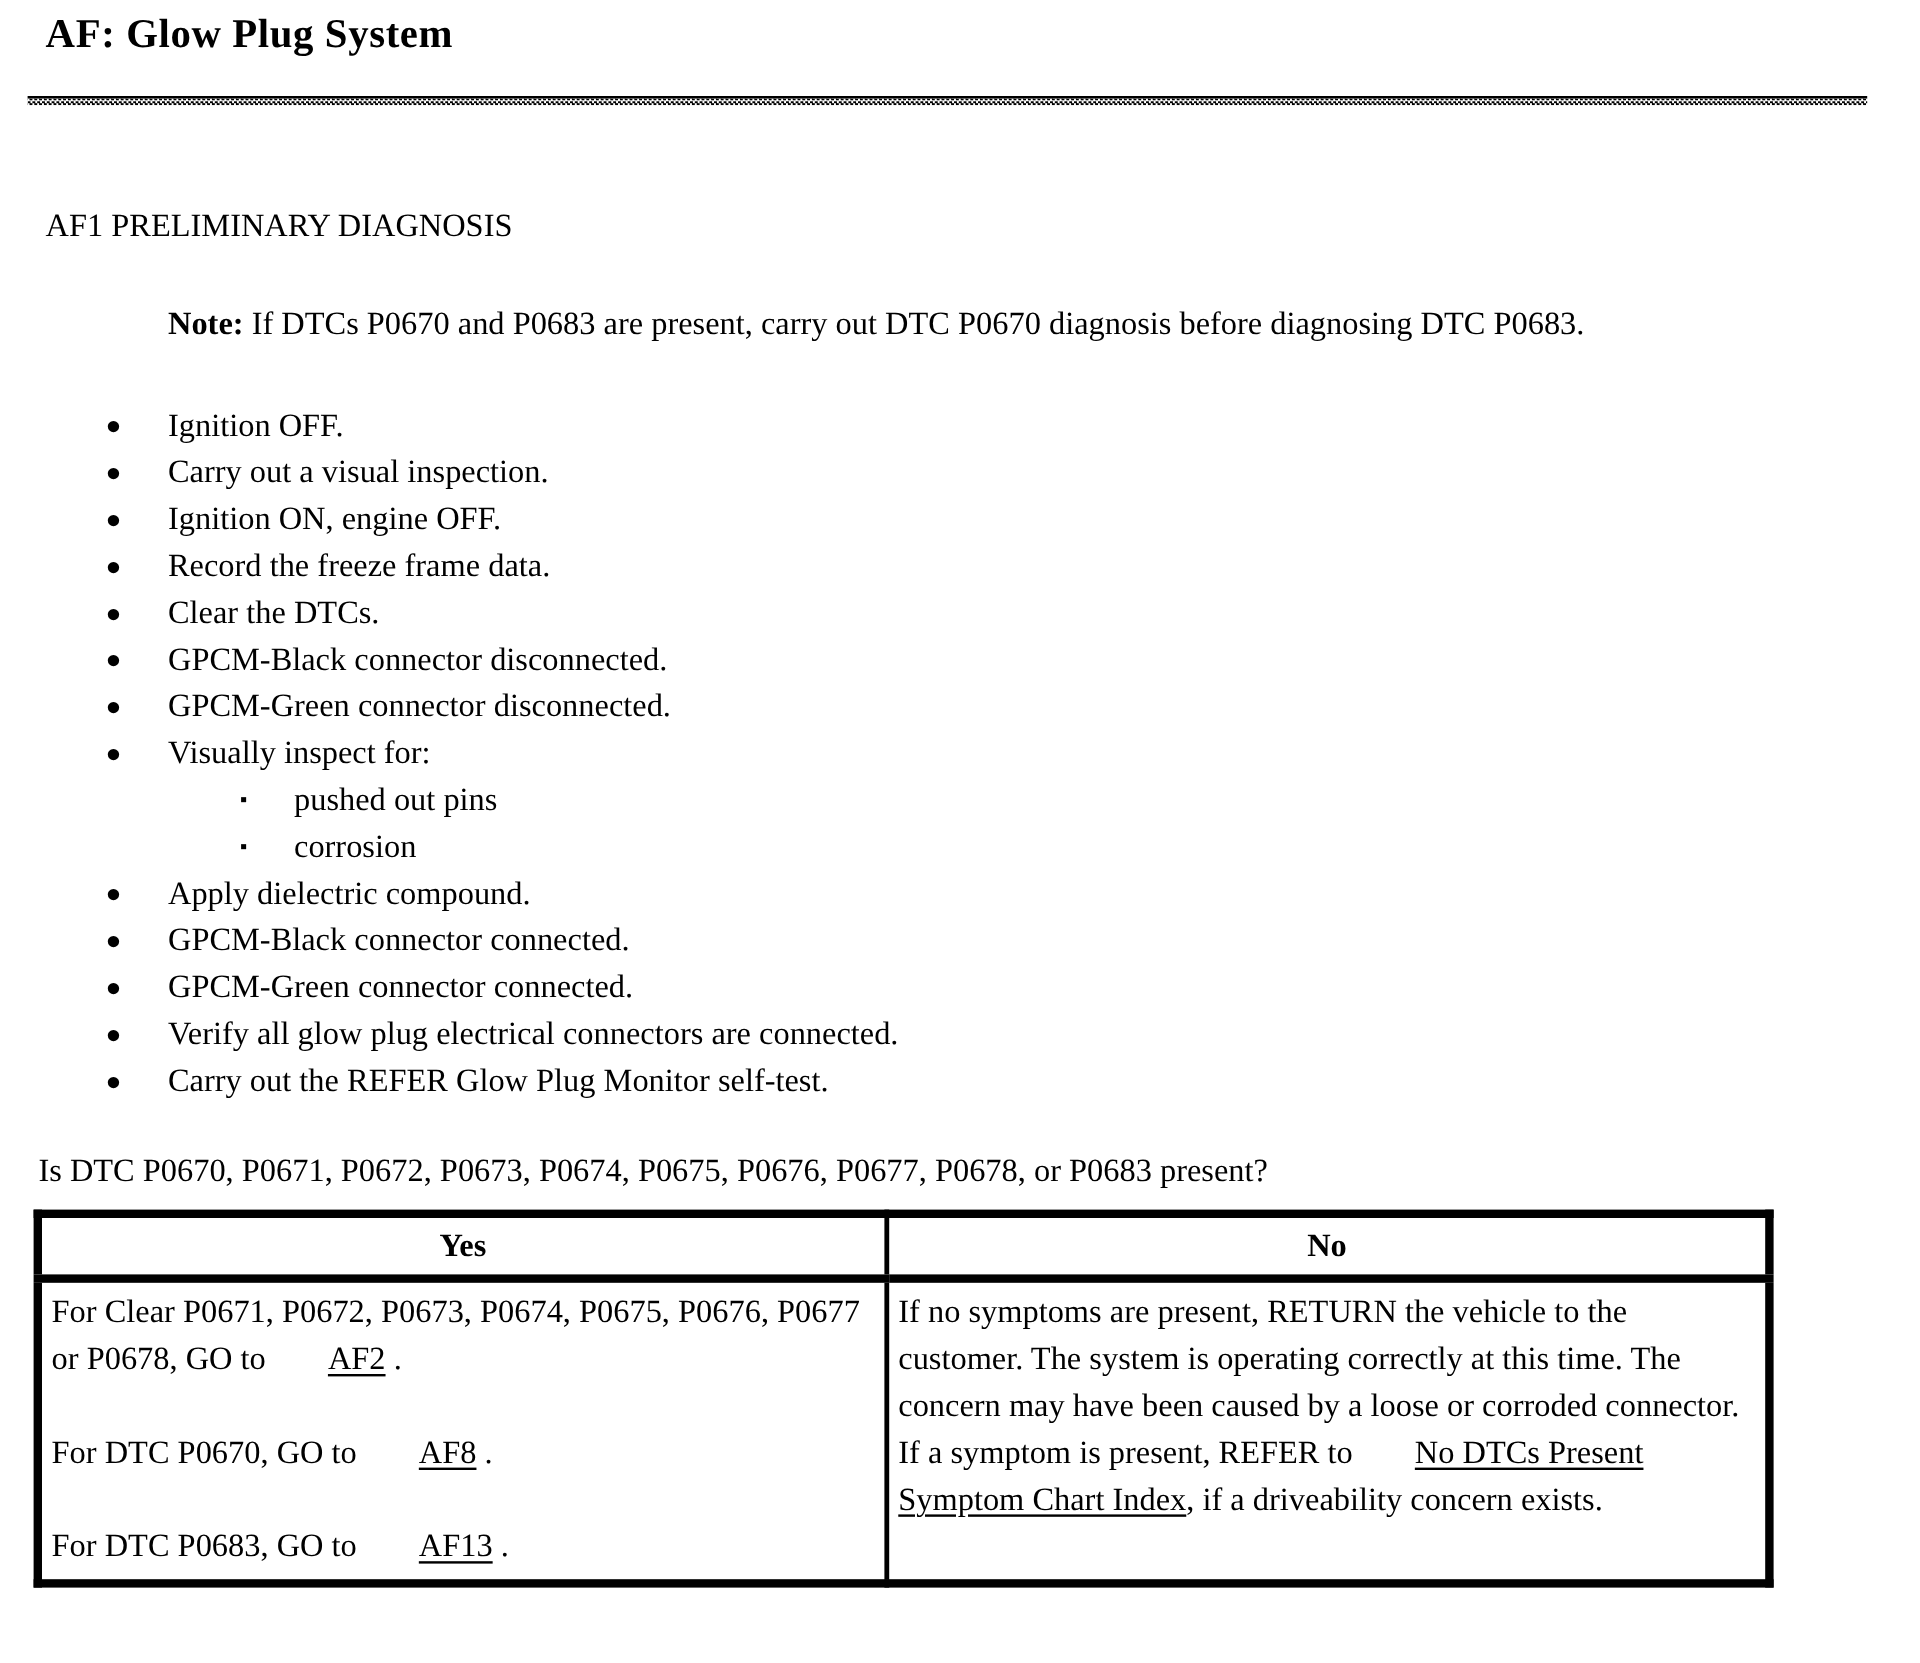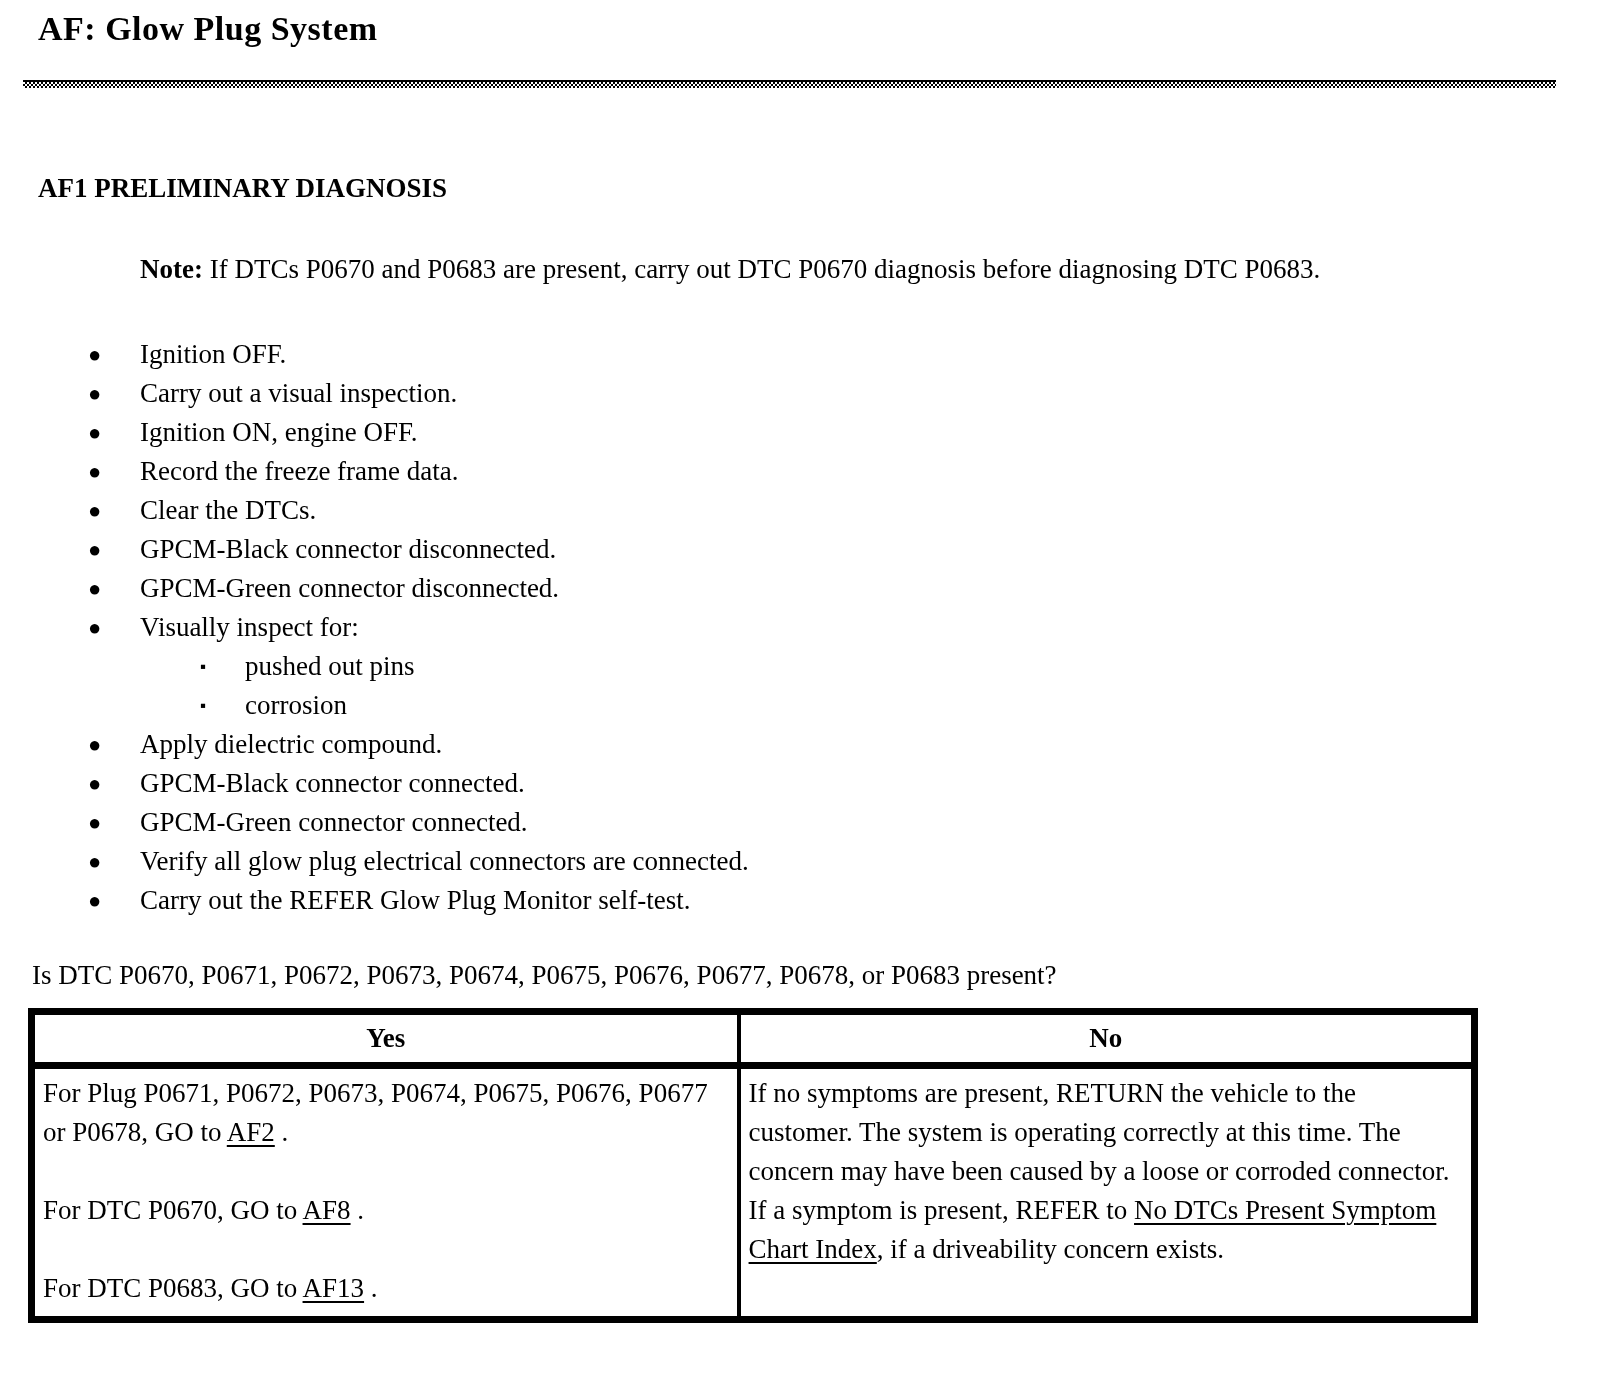--- a/index.html
+++ b/index.html
@@ -23,21 +23,21 @@
   .divider {
     margin: 33px 8px 0 23px;
     height: 8px;
     border-top: 2px solid #000;
     background: conic-gradient(#000 90deg, #fff 90deg 180deg, #000 180deg 270deg, #fff 270deg);
     background-size: 4px 4px;
   }
   .section-heading {
     margin: 86px 0 0 38px;
     font-size: 27px;
-    font-weight: bold;
+    font-weight: normal;
     line-height: 1.1;
   }
   .note {
     margin: 46px 60px 0 140px;
     max-width: 1400px;
     font-size: 27px;
     line-height: 39px;
   }
   .note b { font-weight: bold; font-family: Liberation Serif, serif; }
   .steps {
@@ -84,20 +84,21 @@
     line-height: 39px;
   }
   table.dtc td p { margin: 0; }
   table.dtc td p + p { margin-top: 39px; }
   a.doc-link {
     color: #000;
     text-decoration: underline;
     text-decoration-thickness: 2px;
     text-underline-offset: 4px;
     cursor: pointer;
+    margin-left: 45px;
   }
 </style>
 </head>
 <body>
 
 <div class="page">
 
   <h1 class="title">AF: Glow Plug System</h1>
 
   <div class="divider"></div>
@@ -178,21 +179,21 @@
       </colgroup>
     <thead>
       <tr>
         <th class="yes-col">Yes</th>
         <th>No</th>
       </tr>
     </thead>
     <tbody>
       <tr>
         <td class="yes-col">
-          <p><span>For Plug P0671, P0672, P0673, P0674, P0675, P0676, P0677 or P0678, GO to </span><a class="doc-link">AF2</a><span> .</span></p>
+          <p><span>For Clear P0671, P0672, P0673, P0674, P0675, P0676, P0677 or P0678, GO to </span><a class="doc-link">AF2</a><span> .</span></p>
           <p><span>For DTC P0670, GO to </span><a class="doc-link">AF8</a><span> .</span></p>
           <p><span>For DTC P0683, GO to </span><a class="doc-link">AF13</a><span> .</span></p>
         </td>
         <td>
           <p><span>If no symptoms are present, RETURN the vehicle to the customer. The system is operating correctly at this time. The concern may have been caused by a loose or corroded connector. If a symptom is present, REFER to </span><a class="doc-link">No DTCs Present Symptom Chart Index</a><span>, if a driveability concern exists.</span></p>
         </td>
       </tr>
     </tbody>
   </table>
 

